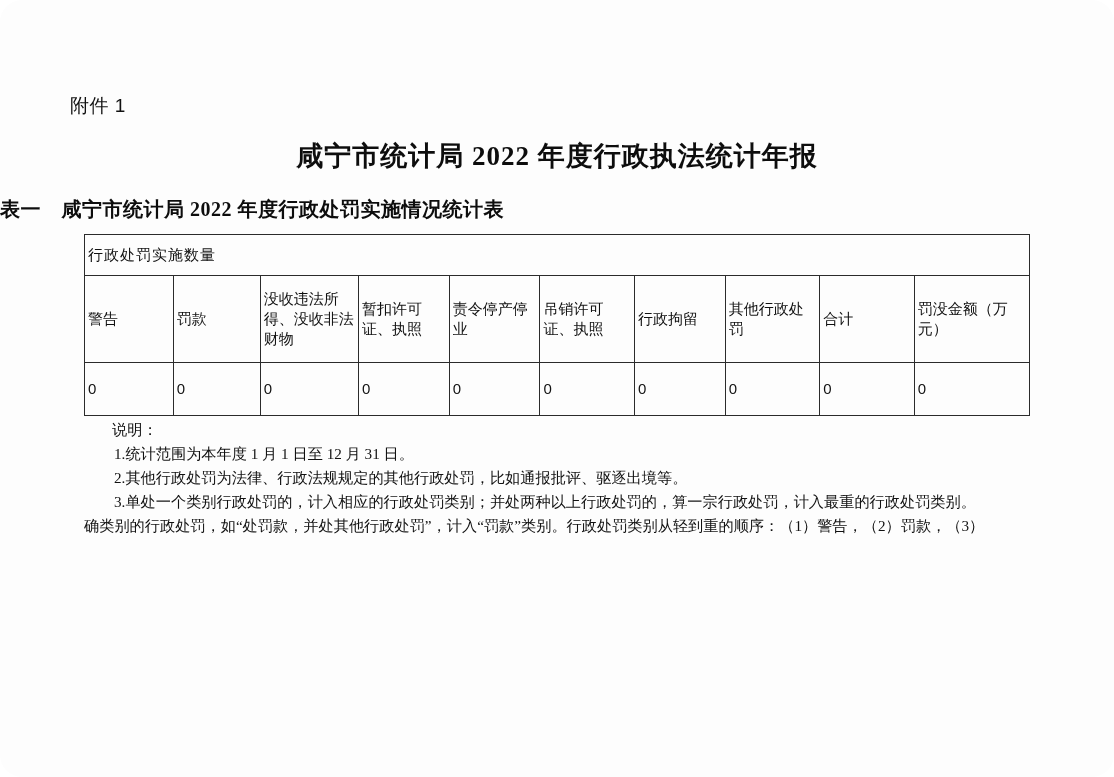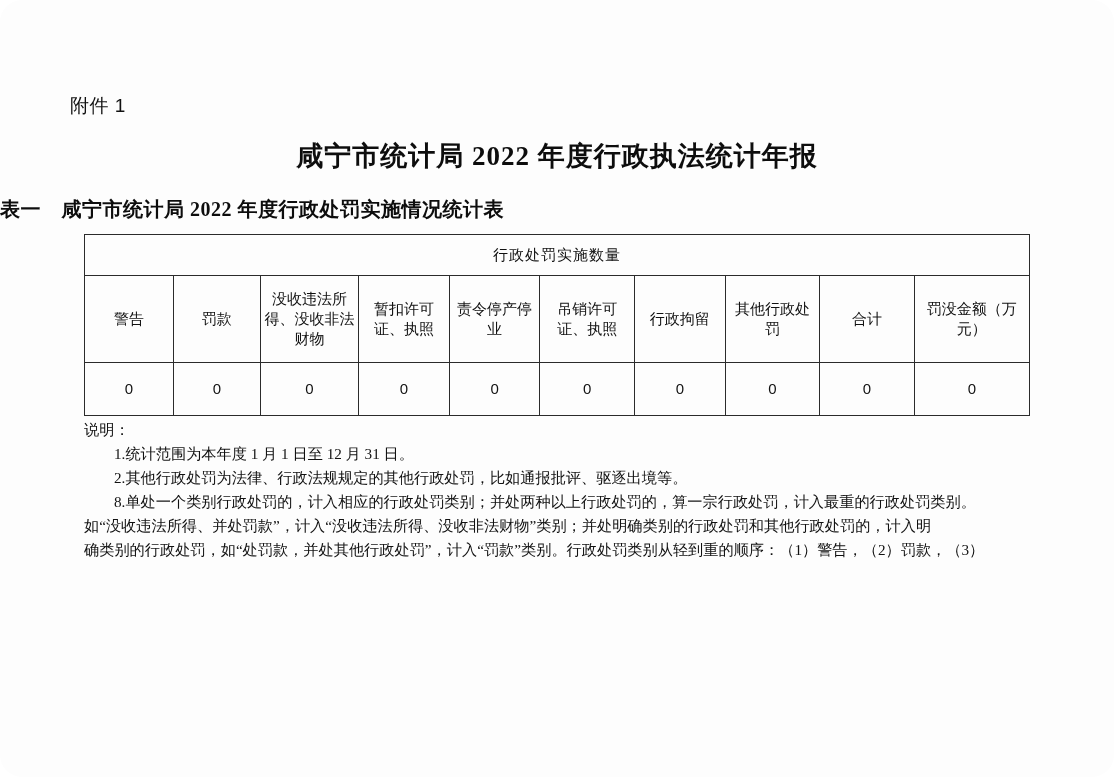--- a/index.html
+++ b/index.html
@@ -58,21 +58,20 @@
   table.stats {
     position: absolute;
     left: 84px;
     top: 234px;
     width: 946px;
     border-collapse: collapse;
     table-layout: fixed;
   }
   table.stats td {
     border: 1px solid #2b2b2b;
-    text-align: center;
     vertical-align: middle;
     font-size: 15px;
     font-family: "Liberation Sans", "DejaVu Sans", sans-serif;
     color: #111;
     padding: 2px 3px;
     line-height: 1.35;
   }
   td.span-header {
     height: 36px;
     font-size: 16px;
@@ -89,20 +88,21 @@
     position: absolute;
     left: 84px;
     top: 418px;
     width: 960px;
     font-size: 15.2px;
     line-height: 1.52;
     color: #111;
     font-family: "Liberation Serif", "DejaVu Serif", serif;
   }
   .notes .note-head {
+    margin-left: 28px;
   }
   .notes .note-line {
     margin-left: 30px;
     text-align: justify;
   }
   .notes .note-line.cont {
     margin-left: 0;
   }
   .notes div {
     margin-bottom: 1px;
@@ -160,18 +160,17 @@
         <td class="value-cell">0</td>
         <td class="value-cell">0</td>
       </tr>
     </tbody>
   </table>
 
   <div class="notes">
     <div class="note-head">说明：</div>
     <div class="note-line">1.统计范围为本年度 1 月 1 日至 12 月 31 日。</div>
     <div class="note-line">2.其他行政处罚为法律、行政法规规定的其他行政处罚，比如通报批评、驱逐出境等。</div>
-    <div class="note-line">8.单处一个类别行政处罚的，计入相应的行政处罚类别；并处两种以上行政处罚的，算一宗行政处罚，计入最重的行政处罚类别。</div>
-    <div class="note-line cont">如“没收违法所得、并处罚款”，计入“没收违法所得、没收非法财物”类别；并处明确类别的行政处罚和其他行政处罚的，计入明</div>
+    <div class="note-line">3.单处一个类别行政处罚的，计入相应的行政处罚类别；并处两种以上行政处罚的，算一宗行政处罚，计入最重的行政处罚类别。</div>
     <div class="note-line cont">确类别的行政处罚，如“处罚款，并处其他行政处罚”，计入“罚款”类别。行政处罚类别从轻到重的顺序：（1）警告，（2）罚款，（3）</div>
   </div>
 
 </div>
 
 </body></html>

